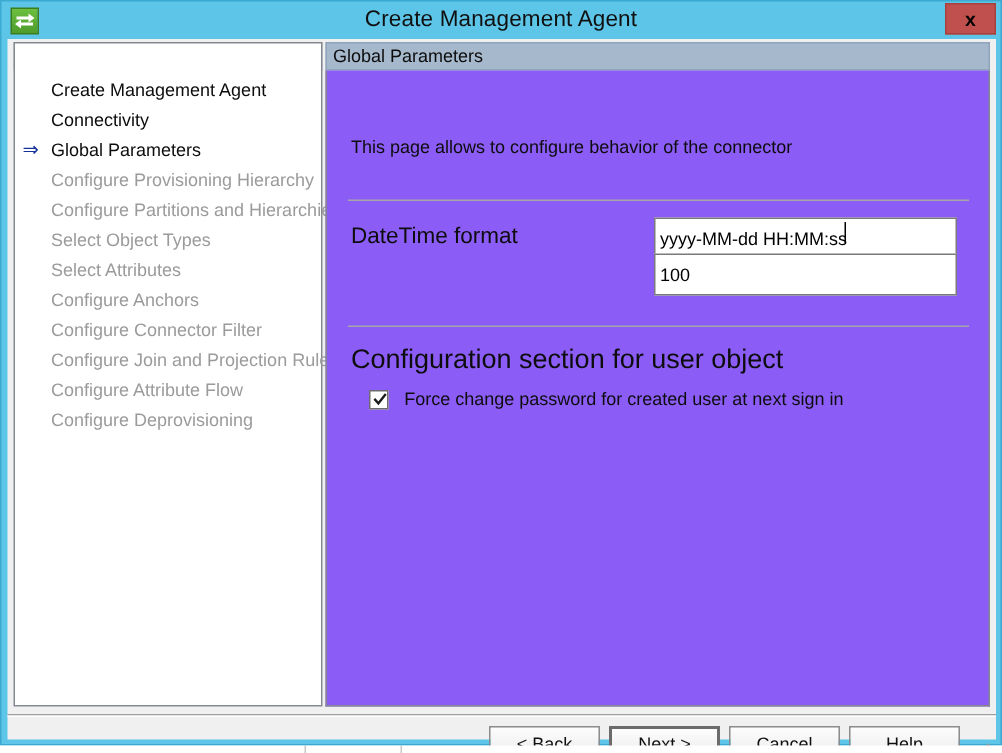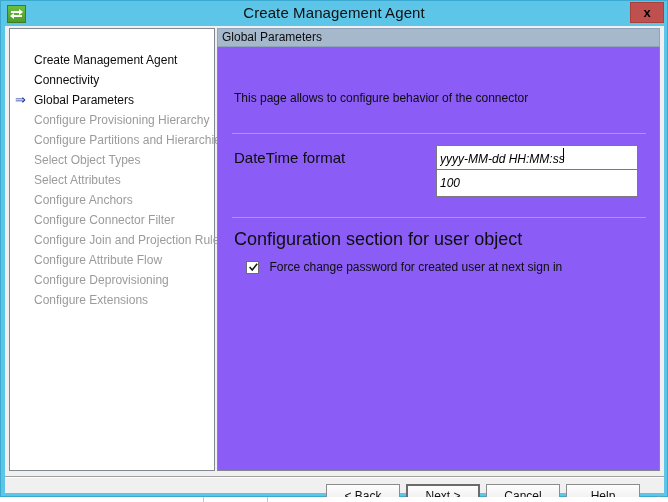--- a/index.html
+++ b/index.html
@@ -200,21 +200,20 @@
     height: 28px;
     background: #ffffff;
     border: 1px solid #7a7a7a;
     box-sizing: border-box;
     font-family: "Liberation Sans", sans-serif;
     font-size: 12px;
     color: #000000;
     padding: 0 0 0 3px;
     line-height: 18px;
     outline: none;
-    font-style: italic;
   }
   .input-datetime { top: 98px; }
   .input-timeout  { top: 122px; }
 
   .caret {
     position: absolute;
     left: 345px;
     top: 101px;
     width: 1px;
     height: 14px;
@@ -411,24 +410,20 @@
           <div class="nav-item disabled">
             <span class="arrow"></span>
             <span>Configure Attribute Flow</span>
           </div>
 
           <div class="nav-item disabled">
             <span class="arrow"></span>
             <span>Configure Deprovisioning</span>
           </div>
 
-          <div class="nav-item disabled">
-            <span class="arrow"></span>
-            <span>Configure Extensions</span>
-          </div>
 
         </div>
       </div>
 
       <div class="content-header">Global Parameters</div>
       <div class="content-body">
 
         <div class="intro-text">This page allows to configure behavior of the connector</div>
 
         <div class="hr hr-1"></div>

